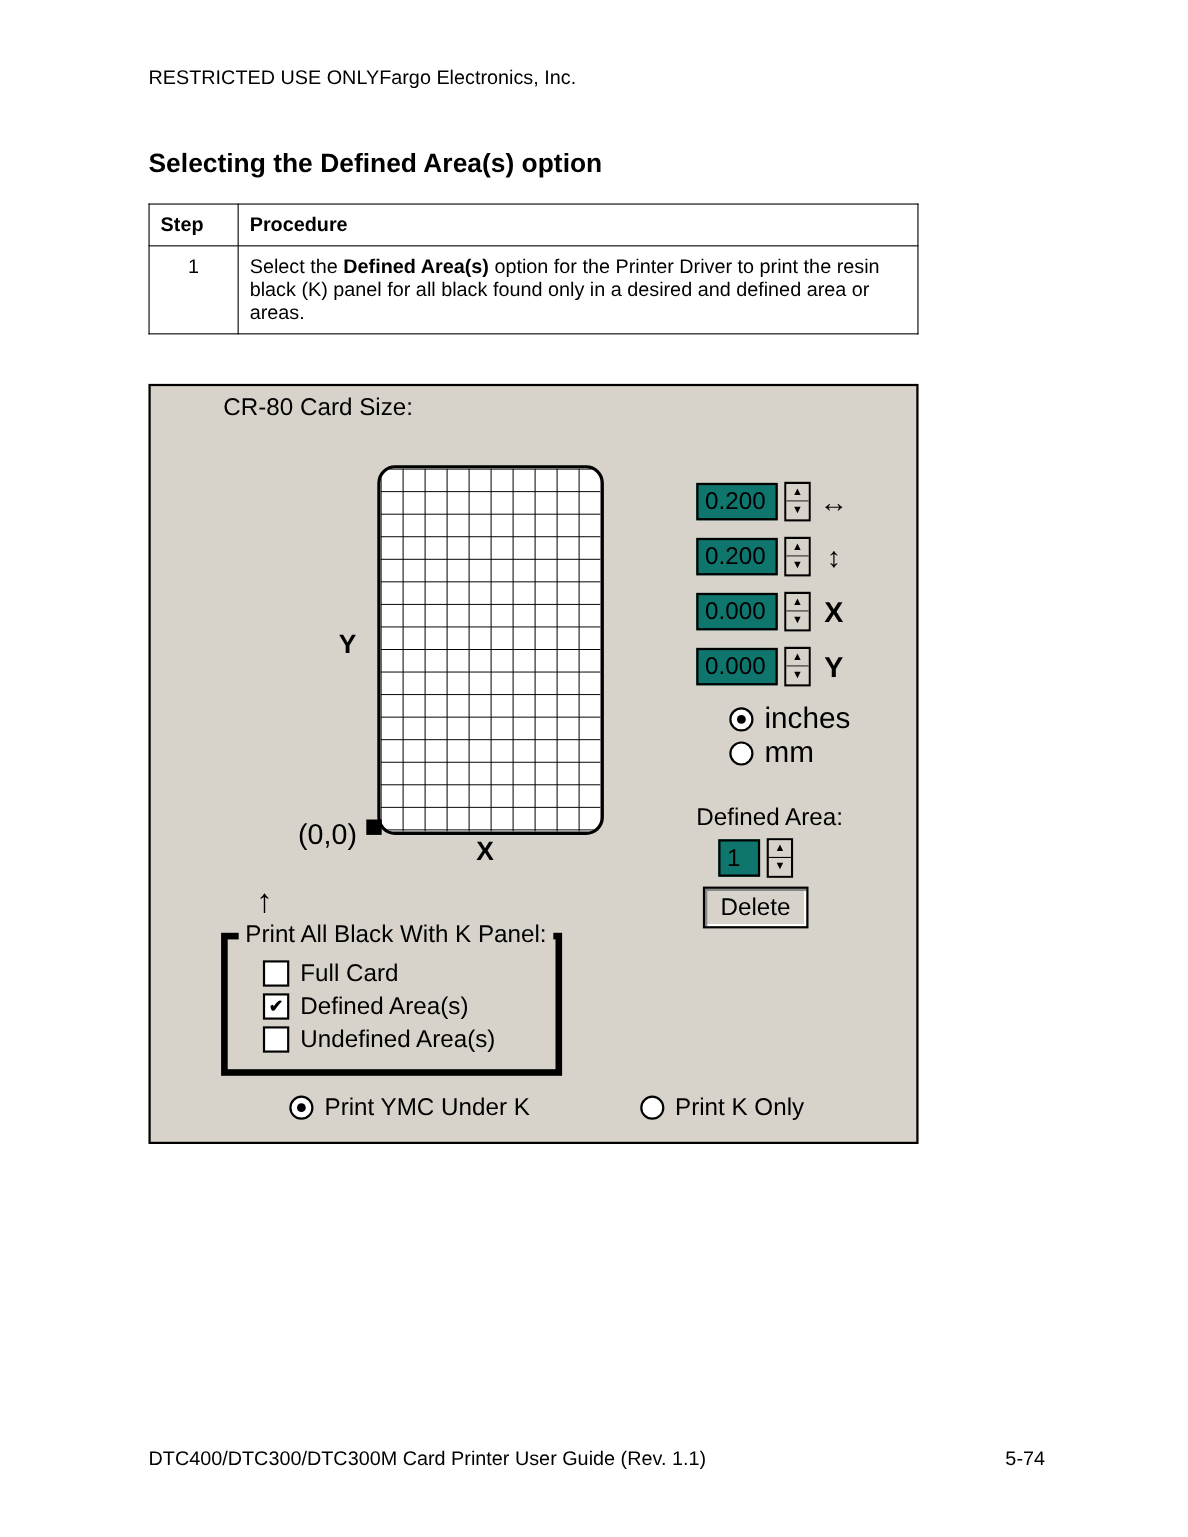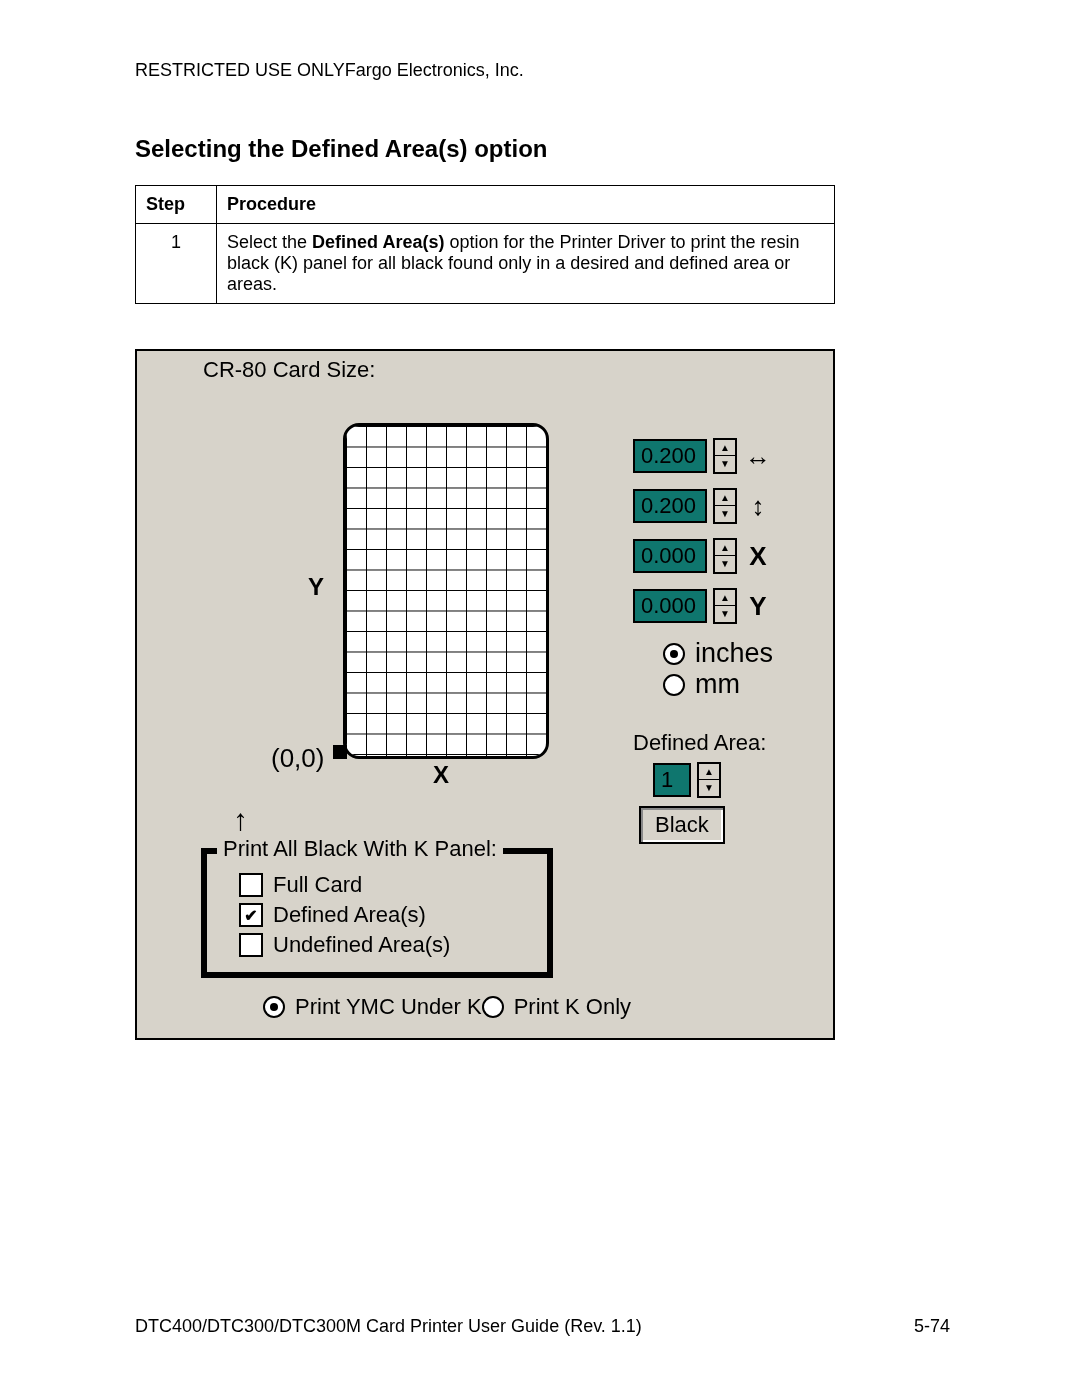--- a/index.html
+++ b/index.html
@@ -207,21 +207,21 @@
     cursor: pointer;
     margin-left: 6px;
   }
 
   
   .kpanel-wrap {
     margin: 4px 20px 0 18px;
   }
   .groupbox {
     border: 6px solid #000;
-    width: 352px;
+    width: 310px;
     position: relative;
     padding: 14px 20px 10px 20px;
     box-sizing: border-box;
   }
   .group-legend {
     position: absolute;
     top: -18px;
     left: 10px;
     background: #d7d3ca;
     padding: 0 6px;
@@ -241,20 +241,21 @@
     background: #fff;
     display: inline-flex;
     align-items: center;
     justify-content: center;
     font-size: 16px;
     font-weight: bold;
   }
 
   .radio-row {
     display: flex;
+    gap: 100px;
     padding: 16px 0 18px 80px;
     font-size: 22px;
   }
   .radio {
     width: 18px;
     height: 18px;
     border: 2px solid #000;
     border-radius: 50%;
     display: inline-flex;
     align-items: center;
@@ -371,21 +372,21 @@
         </div>
 
         <div class="def-label">Defined Area:</div>
         <div class="def-spin">
           <input class="spin-input small" value="1" style="">
           <span class="spinner">
               <button>▲</button>
               <button>▼</button>
             </span>
         </div>
-        <span class="delete-btn">Black</span>
+        <span class="delete-btn">Delete</span>
       </div>
     </div>
 
     <div class="kpanel-wrap">
       <div class="groupbox">
         <span class="group-legend">Print All Black With K Panel:</span>
         <div class="chk-row">
           <span class="chk"></span>
           <span>Full Card</span>
         </div>

